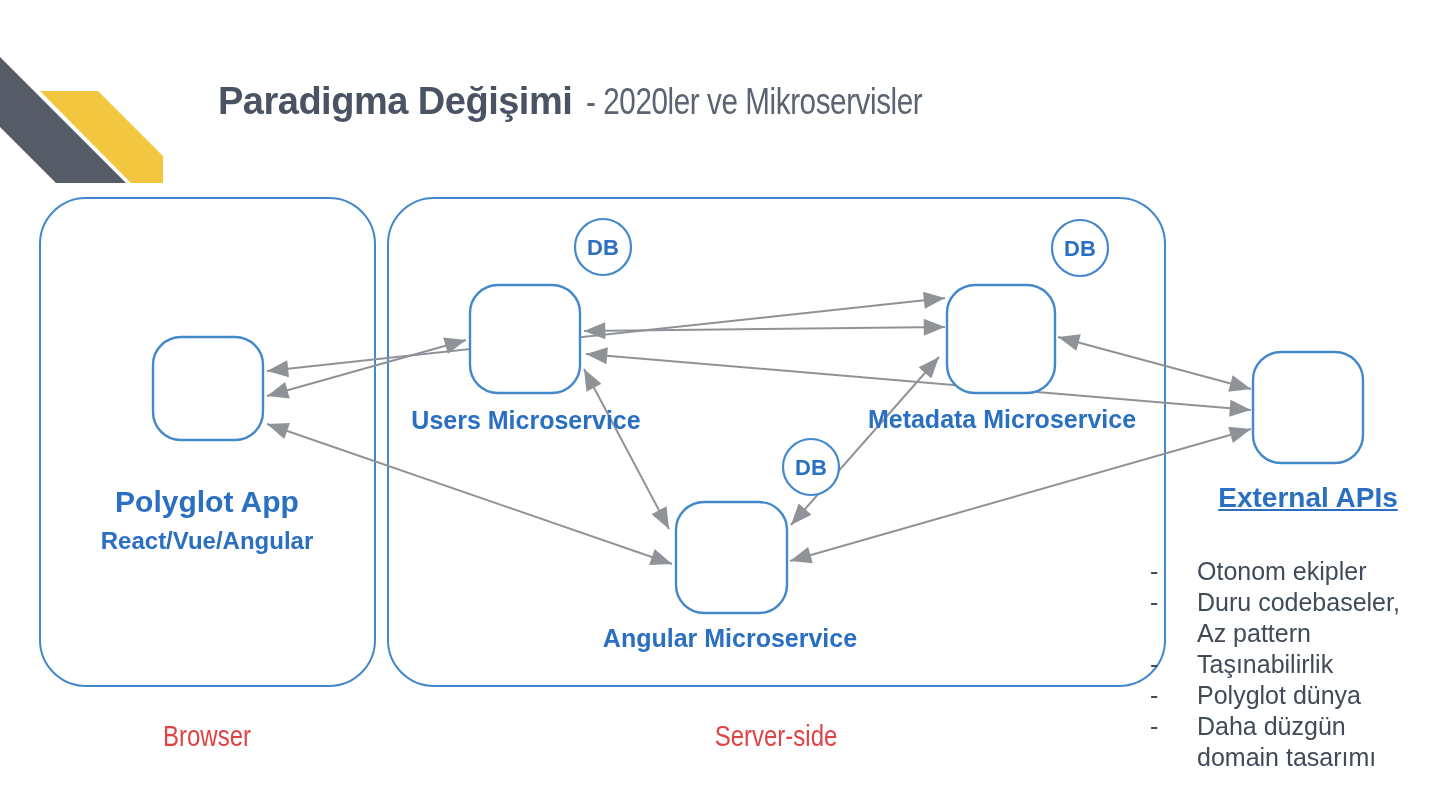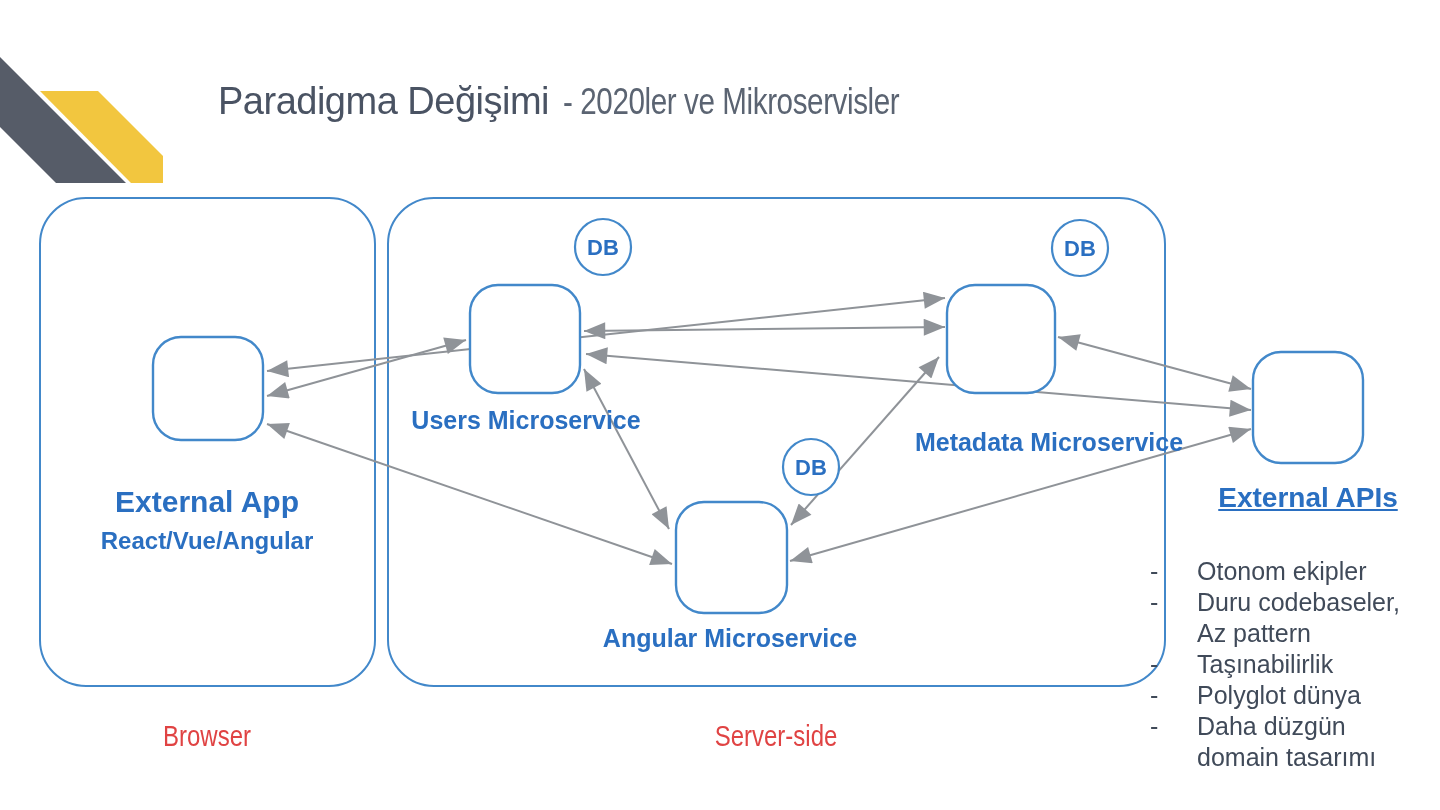--- a/index.html
+++ b/index.html
@@ -5,21 +5,21 @@
   html,body{margin:0;padding:0;}
   body{width:1440px;height:810px;overflow:hidden;background:#ffffff;
        font-family:"Liberation Sans", sans-serif;}
   #canvas{position:relative;width:1440px;height:810px;background:#ffffff;}
   #diagram-svg{position:absolute;left:0;top:0;}
 
   .abs{position:absolute;}
 
   
   .title{left:218px;top:80px;white-space:nowrap;}
-  .title-bold{font-size:38px;font-weight:400;color:#4a5363;letter-spacing:-0.5px;}
+  .title-bold{font-size:38px;font-weight:700;color:#4a5363;letter-spacing:-0.5px;}
   .title-light{display:inline-block;font-size:37px;font-weight:400;color:#5b6472;
                transform:scaleX(0.80);transform-origin:left center;margin-left:14px;
                letter-spacing:-0.5px;}
 
   
   .nodelabel{color:#2a6fc1;font-weight:700;text-align:center;white-space:nowrap;
              transform:translateX(-50%);}
   .lab-frontend{font-size:30px;}
   .lab-sub{font-size:24px;}
   .lab-ms{font-size:25px;}
@@ -90,24 +90,24 @@
   </svg>
 
   <div class="abs title">
     <span class="title-bold">Paradigma Değişimi</span><span class="title-light">- 2020ler ve Mikroservisler</span>
   </div>
 
   <div class="abs db-label" style="left:603px;top:248px;">DB</div>
   <div class="abs db-label" style="left:1080px;top:249px;">DB</div>
   <div class="abs db-label" style="left:811px;top:468px;">DB</div>
 
-  <div class="abs nodelabel lab-frontend" style="left:207px;top:485px;">External App</div>
+  <div class="abs nodelabel lab-frontend" style="left:207px;top:485px;">Polyglot App</div>
   <div class="abs nodelabel lab-sub" style="left:207px;top:527px;">React/Vue/Angular</div>
   <div class="abs nodelabel lab-ms" style="left:526px;top:406px;">Users Microservice</div>
-  <div class="abs nodelabel lab-ms" style="left:1002px;top:428px;margin-left:47px;">Metadata Microservice</div>
+  <div class="abs nodelabel lab-ms" style="left:1002px;top:405px;">Metadata Microservice</div>
   <div class="abs nodelabel lab-ms" style="left:730px;top:624px;">Angular Microservice</div>
   <div class="abs nodelabel lab-ext" style="left:1308px;top:482px;">External APIs</div>
 
   <div class="abs panel-caption" style="left:207px;top:719px;">Browser</div>
   <div class="abs panel-caption" style="left:776px;top:719px;">Server-side</div>
 
   <div class="abs benefits">
     <ul>
       <li>
         <span class="dash">-</span>

